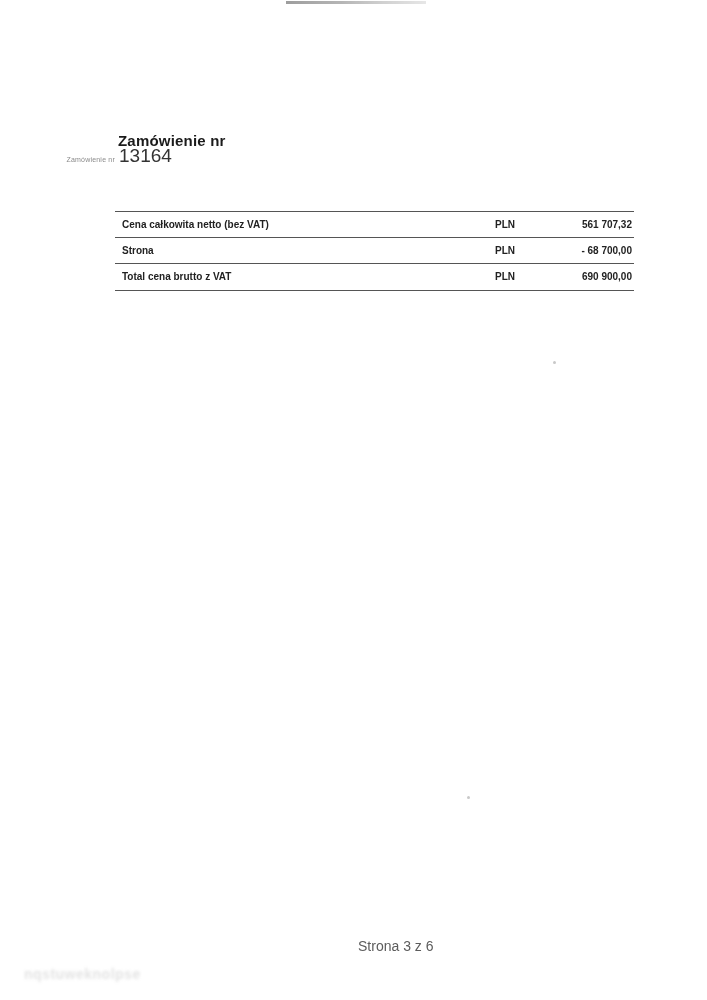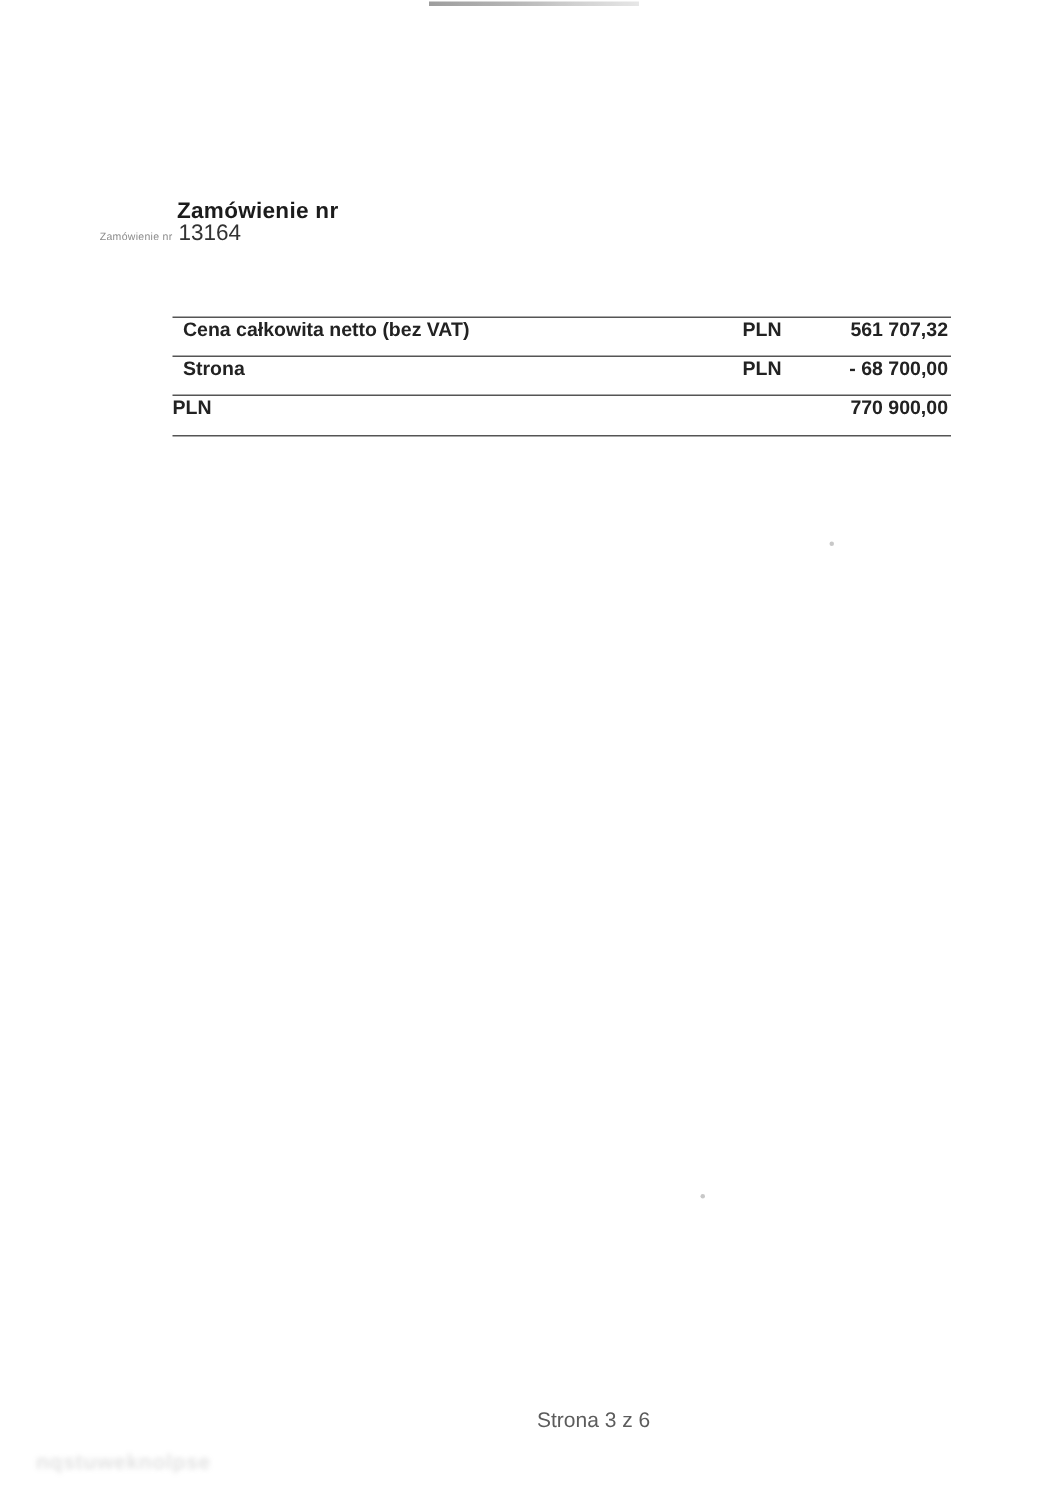--- a/index.html
+++ b/index.html
@@ -54,36 +54,37 @@
   }
   .meta-label {
     width: 115px;
     text-align: right;
     font-size: 7px;
     color: #8a8a8a;
     letter-spacing: 0.2px;
   }
   .meta-value {
     margin-left: 4px;
-    font-size: 15px;
+    font-size: 19px;
     color: #333333;
   }
 
   
   .summary-table {
     position: absolute;
     left: 115px;
     top: 211px;
     width: 519px;
   }
   .t-row {
     display: flex;
+    align-items: center;
     height: 25.2px;
     border-top: 1.6px solid #555555;
-    font-size: 13px;
+    font-size: 10px;
     font-weight: bold;
     color: #222222;
   }
   .t-row:last-child {
     border-bottom: 1.6px solid #555555;
   }
   .t-label {
     box-sizing: border-box;
     width: 380px;
     padding-left: 7px;
@@ -153,22 +154,23 @@
       <span class="t-label">Cena całkowita netto (bez VAT)</span>
       <span class="t-currency">PLN</span>
       <span class="t-value">561 707,32</span>
     </div>
     <div class="t-row">
       <span class="t-label">Strona</span>
       <span class="t-currency">PLN</span>
       <span class="t-value">- 68 700,00</span>
     </div>
     <div class="t-row">
+      <span class="t-label">Total cena brutto z VAT</span>
       <span class="t-currency">PLN</span>
-      <span class="t-value">770 900,00</span>
+      <span class="t-value">690 900,00</span>
     </div>
   </div>
 
   <div class="speck speck-1"></div>
   <div class="speck speck-2"></div>
 
   <div class="page-footer">Strona 3 z 6</div>
 
   <div class="watermark">nqstuweknolpse</div>
 

